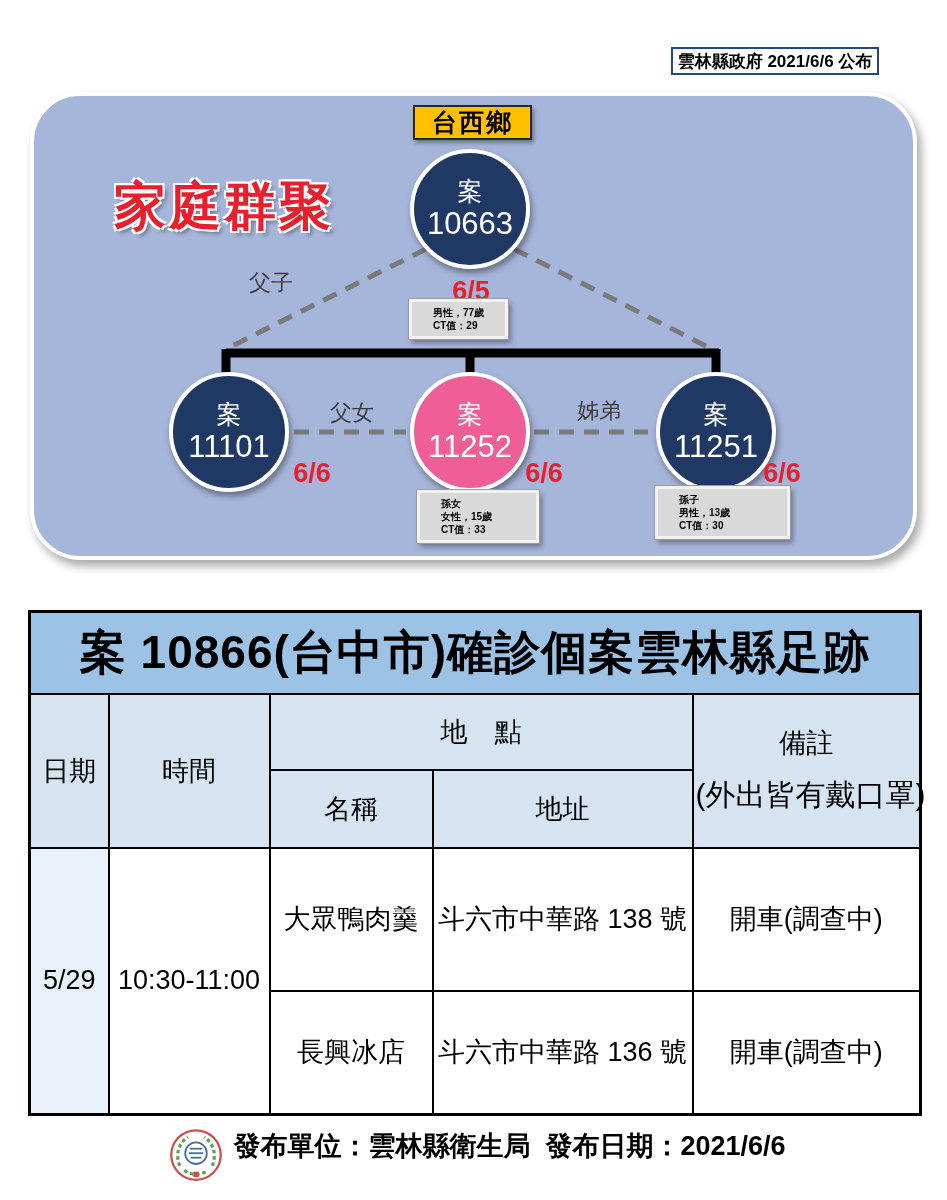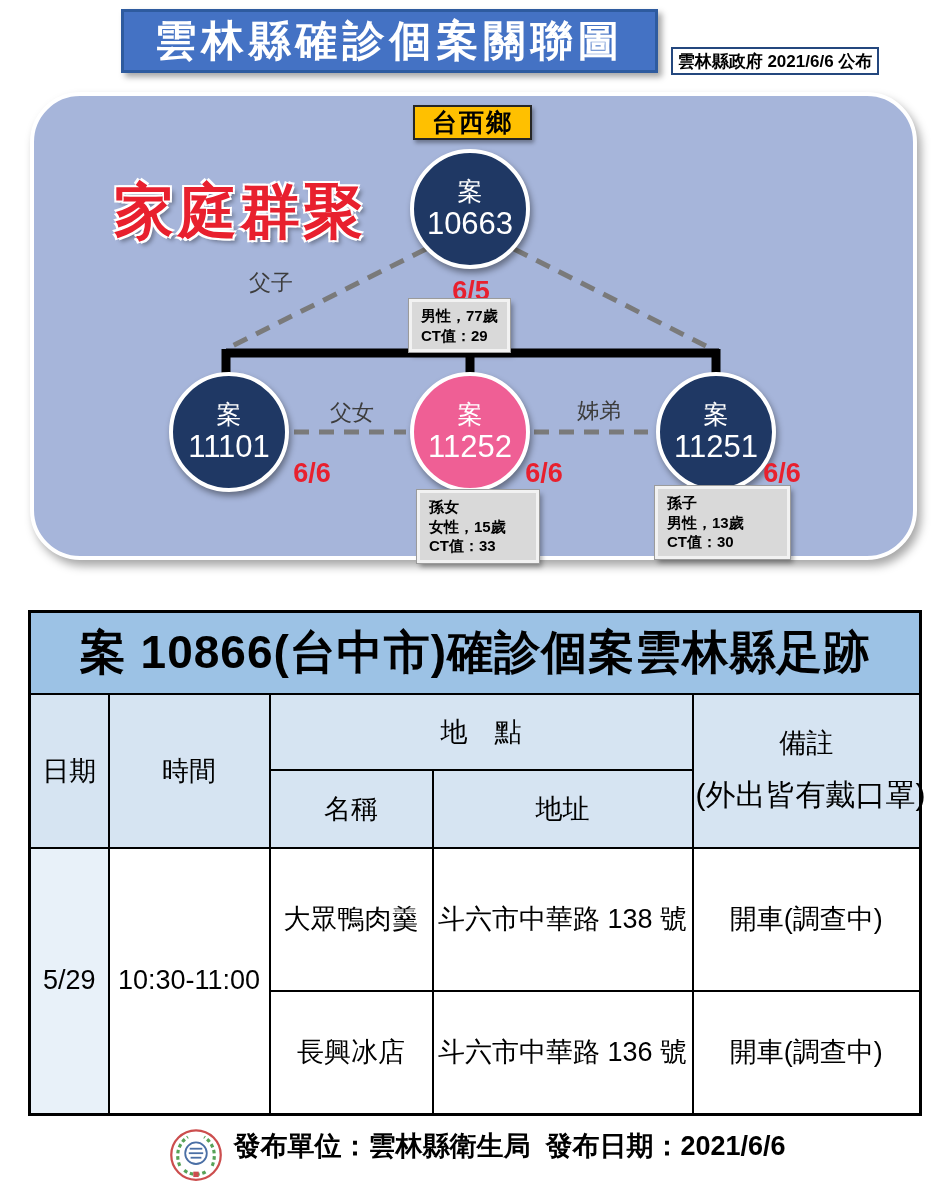--- a/index.html
+++ b/index.html
@@ -31,21 +31,21 @@
 
   
   .cluster-panel{
     position:absolute;left:30px;top:92px;width:887px;height:468px;
     background:var(--panel);border:4px solid #fff;border-radius:50px;
     box-shadow:4px 6px 10px rgba(0,0,0,.35);
   }
   .cluster-panel svg.lines{position:absolute;left:0;top:0;width:879px;height:460px;}
   .cluster-label{
     position:absolute;left:80px;top:76px;width:280px;
-    color:var(--red);font-size:60px;font-weight:bold;letter-spacing:3px;
+    color:var(--red);font-size:52px;font-weight:bold;letter-spacing:3px;
     text-shadow:-2px -2px 0 #fff,2px -2px 0 #fff,-2px 2px 0 #fff,2px 2px 0 #fff,4px 4px 4px rgba(0,0,0,.35);
     white-space:nowrap;
   }
   .township{
     position:absolute;left:379px;top:9px;width:119px;height:35px;
     background:var(--yellow);border:2px solid #262626;box-shadow:2px 3px 4px rgba(0,0,0,.35);
     color:#000000;font-size:25px;font-weight:bold;letter-spacing:2px;
     display:flex;align-items:center;justify-content:center;
   }
   .node{
@@ -53,21 +53,21 @@
     border:4px solid #fff;box-shadow:2px 4px 6px rgba(0,0,0,.4);
     color:#fff;display:flex;flex-direction:column;align-items:center;justify-content:center;
     line-height:1.15;
   }
   .node.navy{background:var(--navy);} .node.pink{background:var(--pink);}
   .node .p{font-size:25px;} .node .n{font-size:31px;}
   .case-date{position:absolute;width:70px;text-align:center;color:var(--red);font-size:27px;font-weight:bold;}
   .info{
     position:absolute;background:var(--info-bg);border:3px solid #f2f2f2;
     box-shadow:3px 4px 5px rgba(0,0,0,.35);outline:1px solid #9b9b9b;
-    padding:4px 9px;color:#000;font-size:15px;font-weight:600;line-height:1.3;text-align:left;white-space:nowrap;
+    padding:4px 21px;color:#000;font-size:10px;font-weight:600;line-height:1.3;text-align:left;white-space:nowrap;
   }
   .relation{position:absolute;width:90px;text-align:center;color:#3d3d3d;font-size:22px;}
 
   
   table.footprint{
     position:absolute;left:28px;top:610px;width:891px;
     border-collapse:collapse;table-layout:fixed;border:3px solid #000;
   }
   table.footprint td{
     border:2px solid #000;text-align:center;vertical-align:middle;
@@ -88,21 +88,20 @@
     display:flex;align-items:flex-start;justify-content:center;gap:10px;
   }
   .footer .seal{flex:0 0 auto;}
   .footer-text{color:#000;font-size:27px;font-weight:bold;white-space:pre;}
 </style>
 </head>
 <body>
 
 <div class="page">
 
-  <div class="app-title">雲林縣確診個案關聯圖</div>
   <div class="publisher-box">雲林縣政府 2021/6/6 公布</div>
 
   <div class="cluster-panel">
 
     <svg class="lines" viewBox="0 0 879 460">
 
       <g stroke="#7a7a7a" stroke-width="5" stroke-dasharray="15 10" fill="none">
         <path d="M 392 153 L 196 251"></path>
         <path d="M 480 153 L 678 253"></path>
         <path d="M 260 336 L 372 336"></path>

